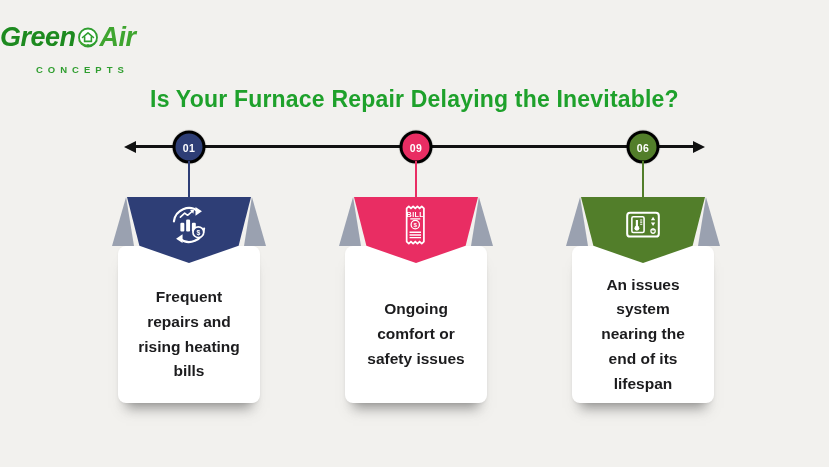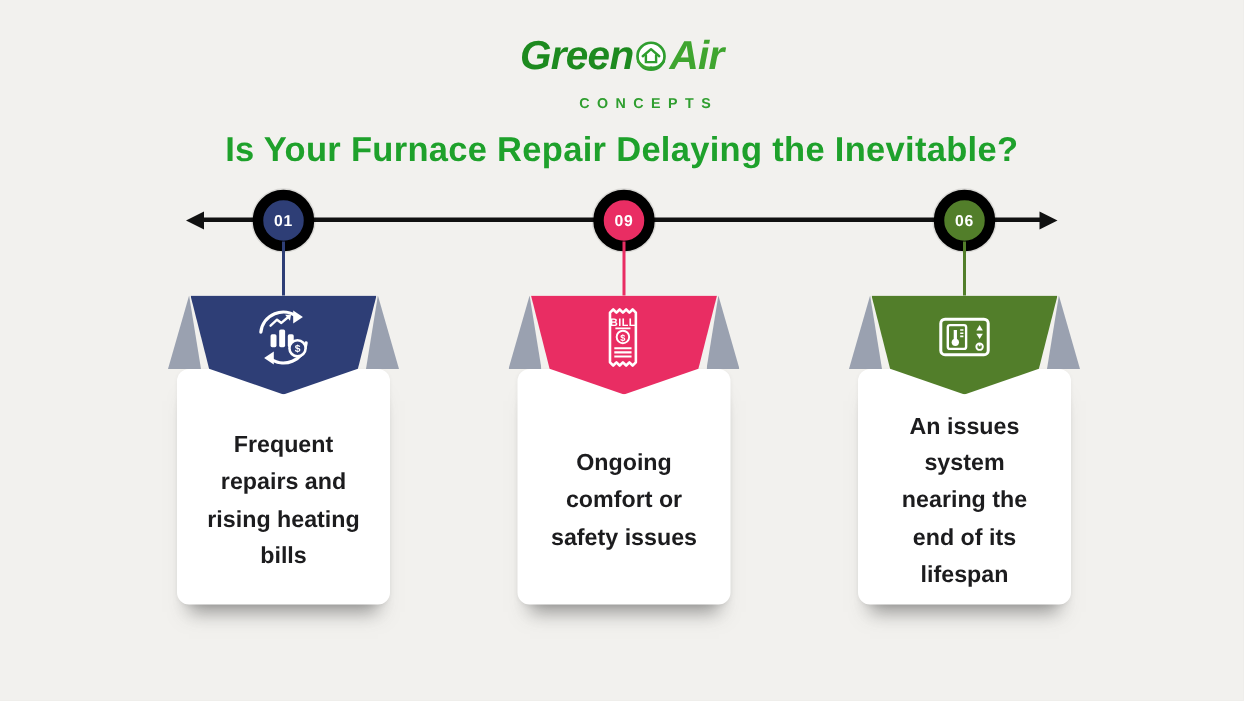--- a/index.html
+++ b/index.html
@@ -11,21 +11,21 @@
   .stage{
     position:relative;
     width:829px;height:467px;
     margin:0 auto;
     overflow:hidden;
     background:#f2f1ee;
   }
   
   .logo{
     position:absolute;top:24px;left:0;width:100%;
-    display:flex;flex-direction:column;align-items:center;
+    display:flex;flex-direction:column;align-items:flex-start;
   }
   .logo-row{display:flex;align-items:center;gap:1px;line-height:1;}
   .logo-word{
     font-size:27px;font-weight:800;font-style:italic;letter-spacing:-0.5px;
   }
   .logo-word.first{color:#1d8a1f;}
   .logo-word.second{color:#3fa52f;}
   .logo-emblem{width:24px;height:24px;margin:0 -1px;}
   .logo-tagline{
     margin-top:13px;margin-left:36px;
@@ -40,21 +40,21 @@
   
   .timeline{position:absolute;left:0;top:0;width:100%;height:0;}
   .tl-line{position:absolute;left:133px;top:145px;width:562px;height:3px;background:#111;}
   .tl-arrow{position:absolute;width:0;height:0;border-top:6px solid transparent;border-bottom:6px solid transparent;}
   .tl-arrow.left{left:124px;top:140.5px;border-right:12px solid #111;}
   .tl-arrow.right{left:693px;top:140.5px;border-left:12px solid #111;}
   .tl-circle{
     position:absolute;top:147px;
     width:27px;height:27px;border-radius:50%;
     transform:translate(-50%,-50%);
-    border:7px solid #000000;
+    border:3px solid #000000;
     box-shadow:0 0 0 1px rgba(0,0,0,0.10);
     display:flex;align-items:center;justify-content:center;
     color:#fff;font-size:10.5px;font-weight:700;letter-spacing:0.5px;
   }
   
   .step{position:absolute;top:246px;width:142px;height:157px;}
   .step-card{
     position:absolute;inset:0;
     background:#ffffff;border-radius:8px;
     box-shadow:0 13px 12px -8px rgba(70,70,70,0.55), 0 1px 3px rgba(0,0,0,0.05);

